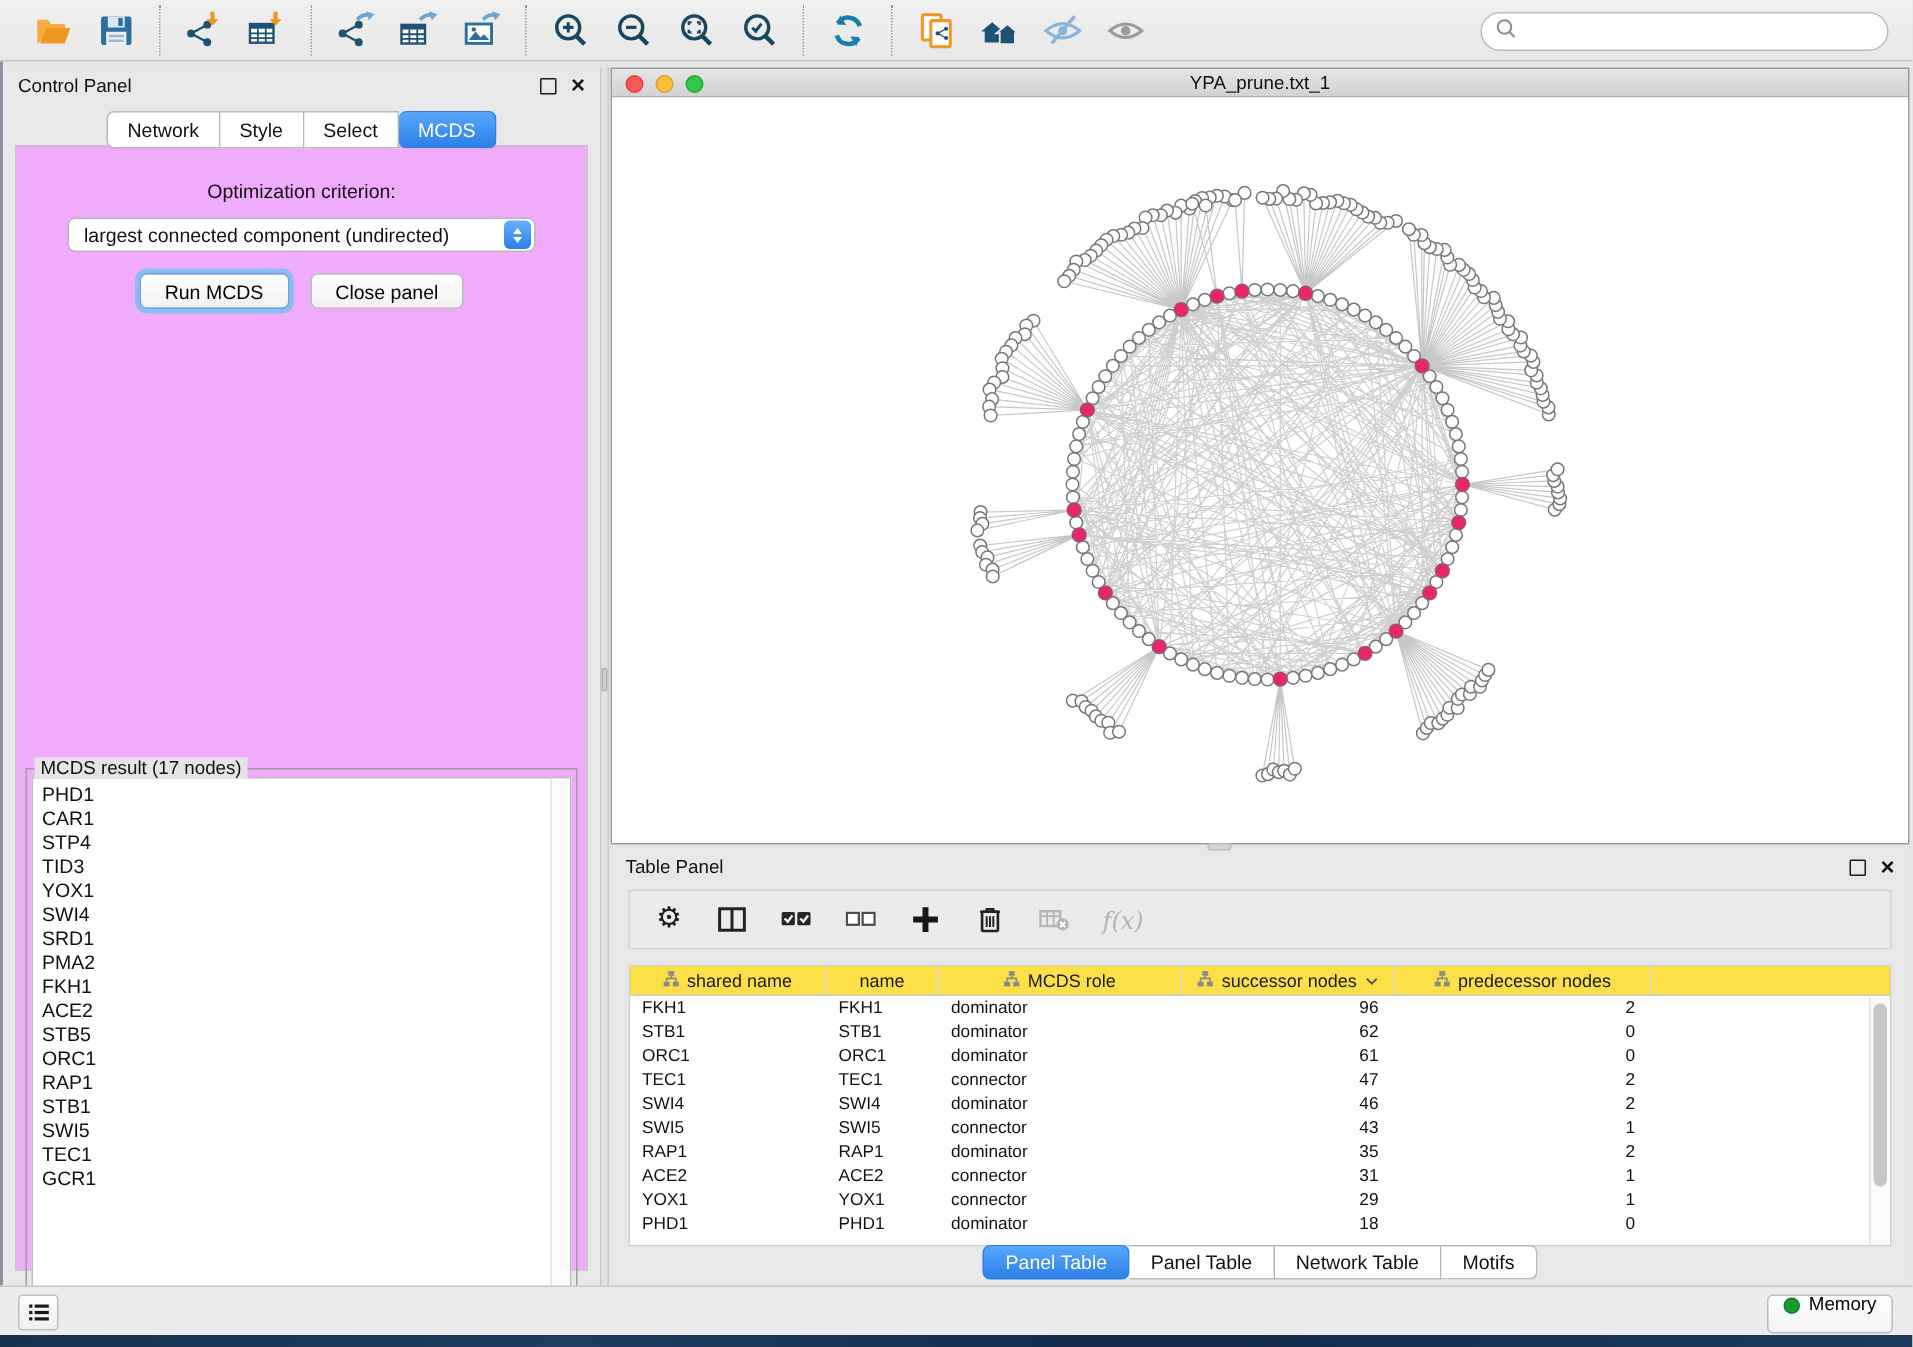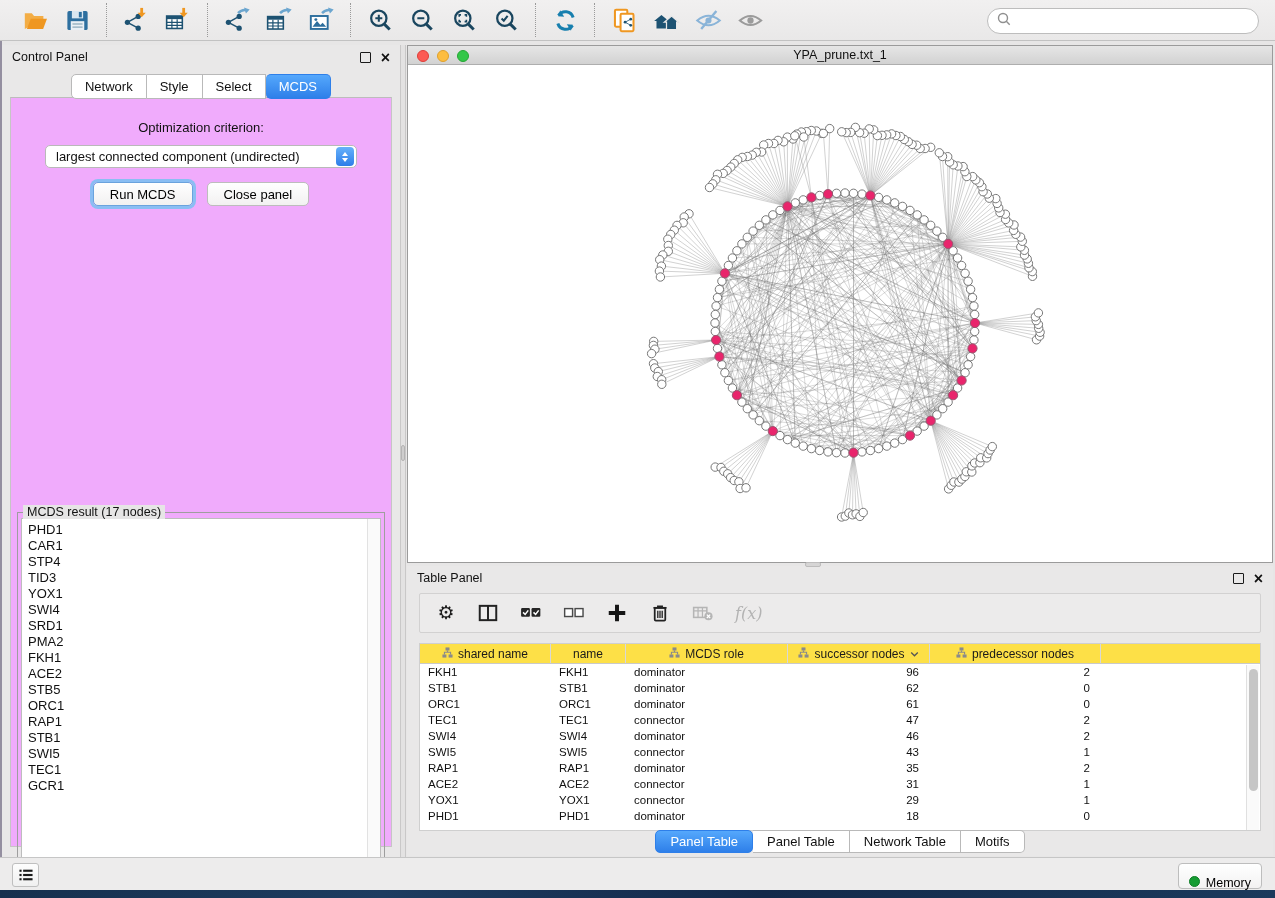--- a/index.html
+++ b/index.html
@@ -99,21 +99,21 @@
   #tbl-thumb { position:absolute; left:1.5px; top:4px; width:9px; height:122px; background:#c6c6c6; border-radius:5px; }
 
   #tp-tabs { position:absolute; left:0; bottom:3px; width:100%; display:flex; justify-content:center; }
   #tp-tabs .seg-tab { padding:3px 14px; }
 
   
   #status-bar { position:absolute; left:0; top:857px; width:1275px; height:33px; background:#edecec; border-top:1px solid #c6c6c6; }
   #status-list-btn { position:absolute; left:12px; top:5px; width:27px; height:24px; background:linear-gradient(#fdfdfd,#f0f0f0);
     border:1px solid #bfbfbf; border-radius:3px; display:flex; align-items:center; justify-content:center; cursor:pointer; }
   #memory-btn { position:absolute; right:13px; top:5px; height:23px; background:linear-gradient(#ffffff,#f3f2f2);
-    border:1px solid #bdbdbd; border-radius:4px; display:flex; align-items:flex-start; gap:6px; padding:12px 10px; font-size:12.5px; cursor:pointer; }
+    border:1px solid #bdbdbd; border-radius:4px; display:flex; align-items:flex-end; gap:6px; padding:12px 10px; font-size:12.5px; cursor:pointer; }
   #memory-dot { width:11px; height:11px; border-radius:50%; background:#169c33; border:1px solid #0e7d26; }
 </style>
 </head>
 <body>
 
 <div id="app">
 
   <div id="main-toolbar">
       <div class="tb-group">
         <button class="tb-btn">

